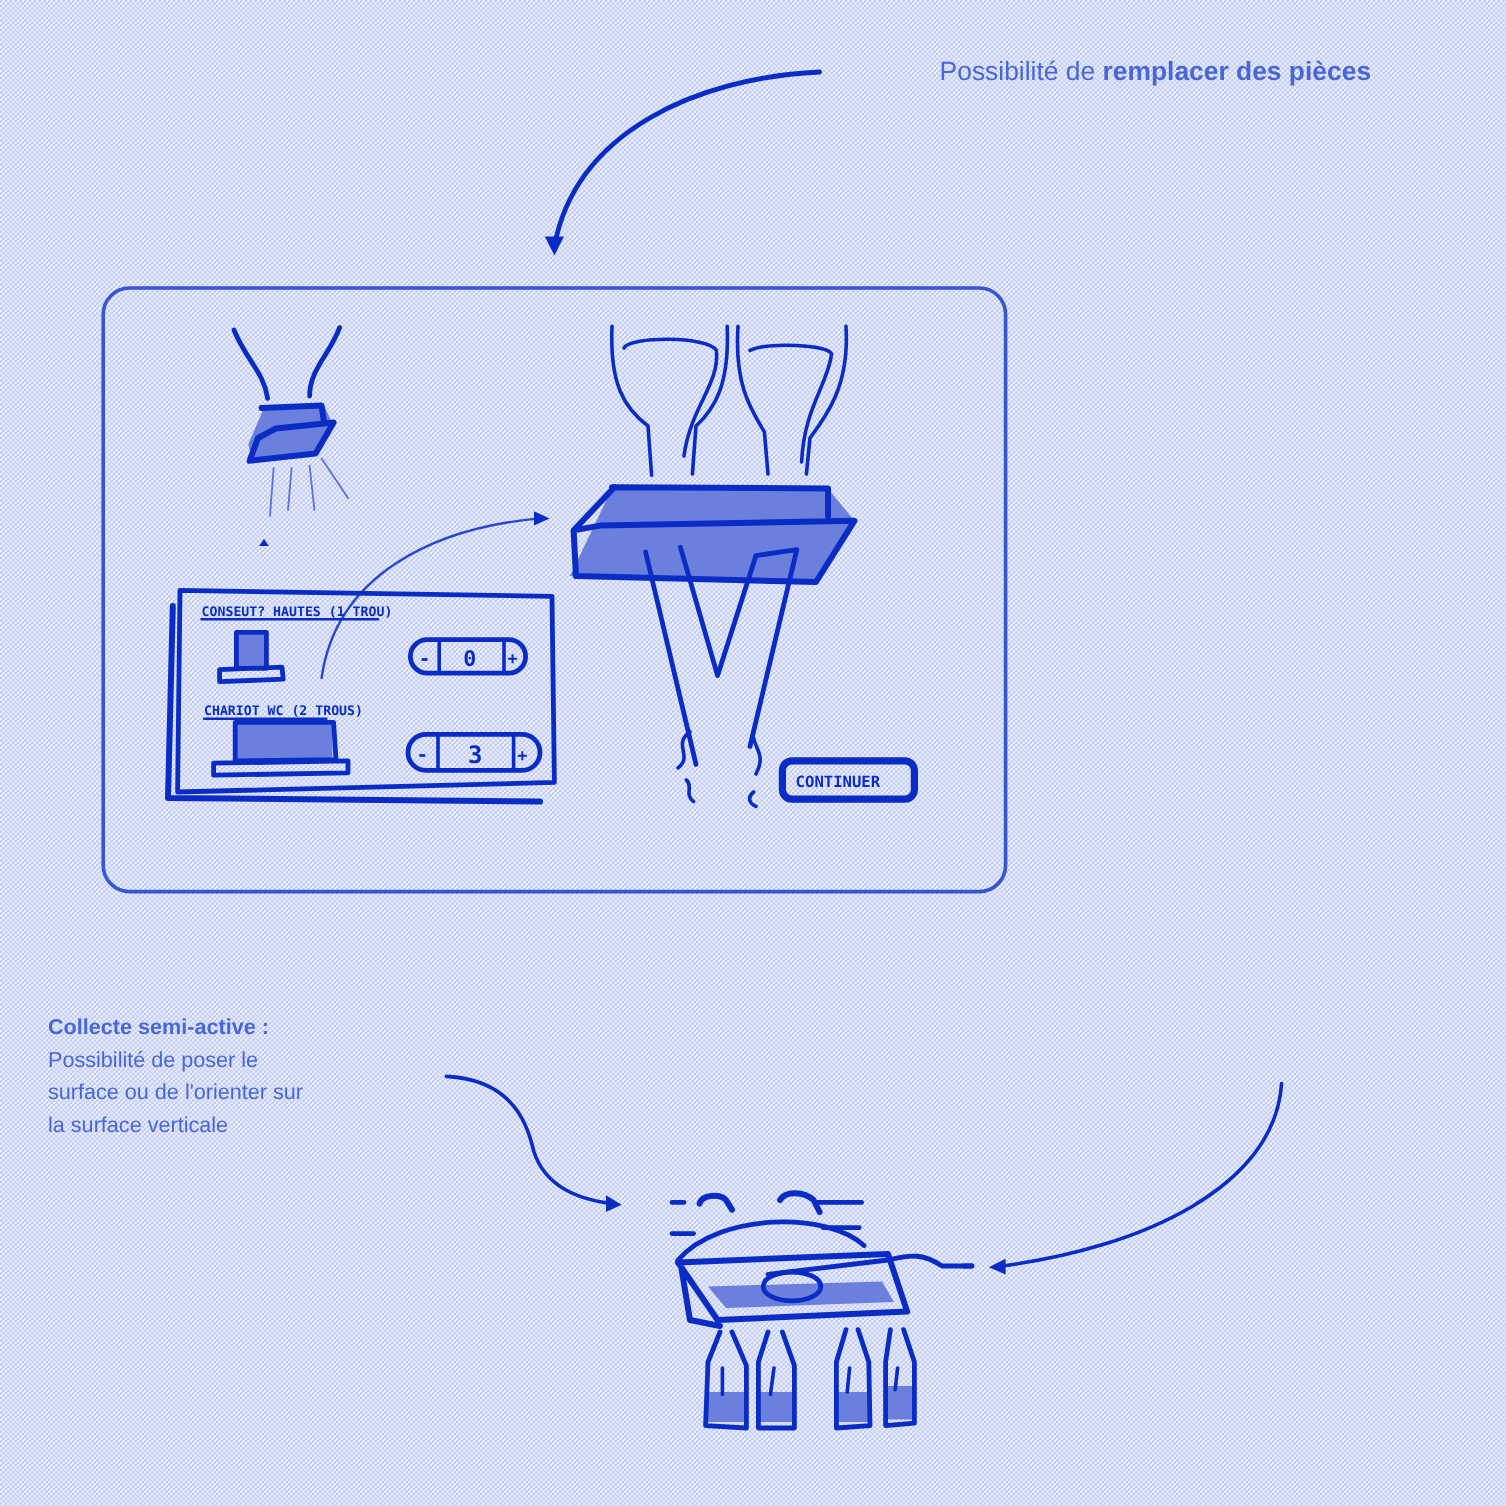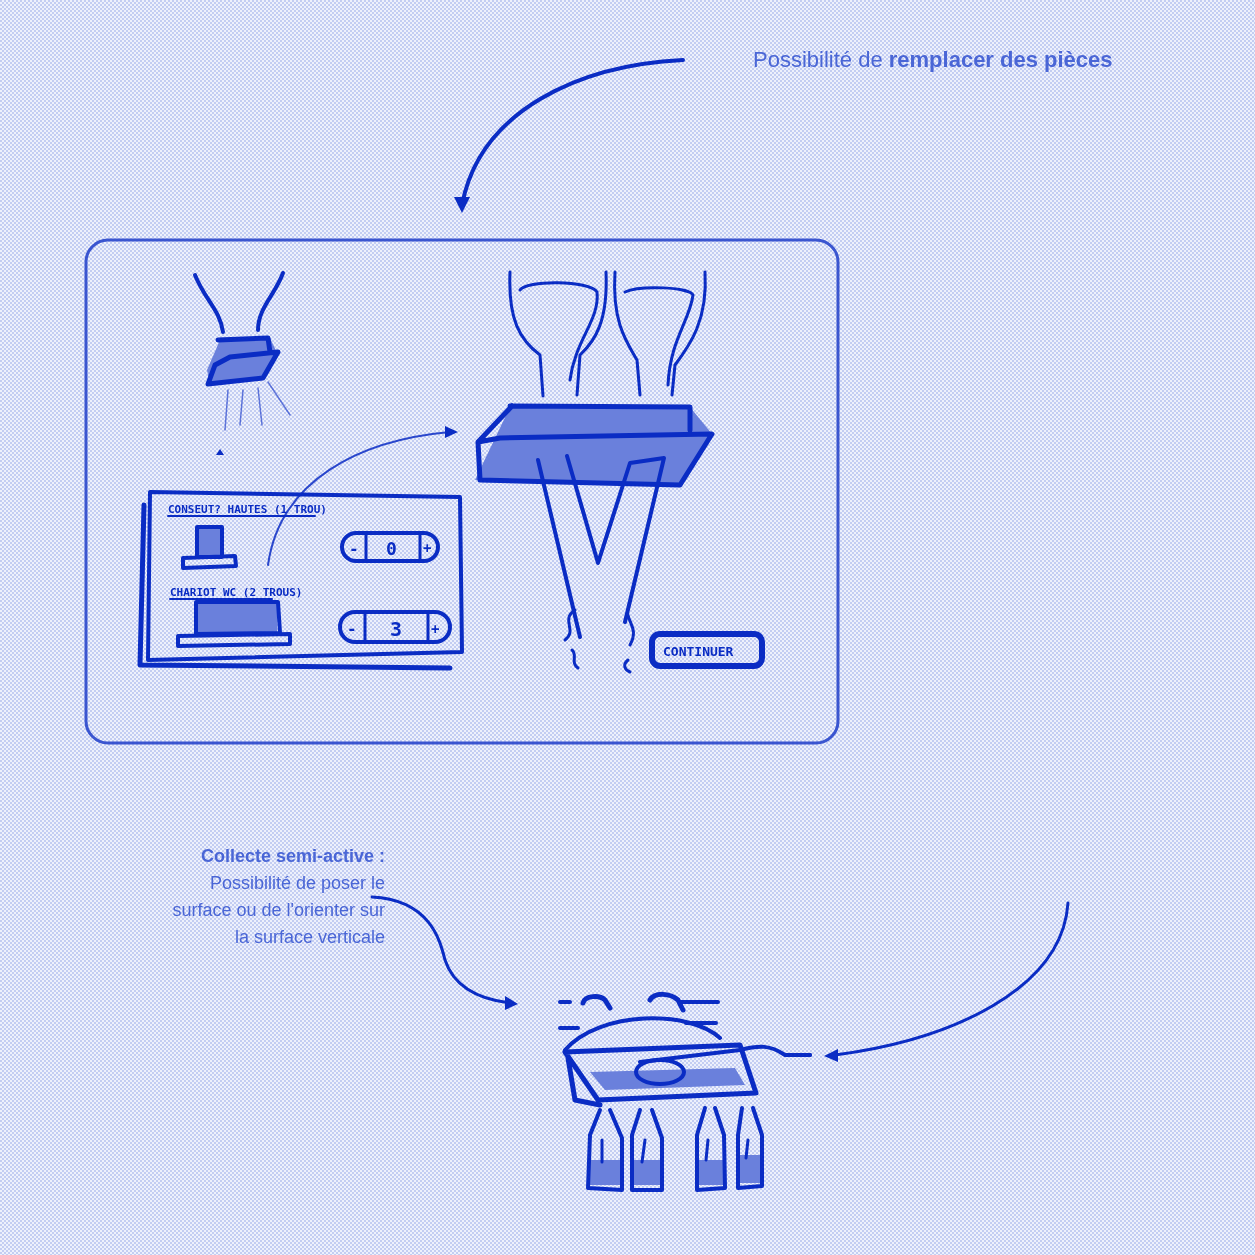--- a/index.html
+++ b/index.html
@@ -8,24 +8,24 @@
     background-color: #c3cdf2;
     background-image:
       linear-gradient(45deg, #eef1fc 25%, transparent 25%, transparent 75%, #eef1fc 75%),
       linear-gradient(45deg, #eef1fc 25%, transparent 25%, transparent 75%, #eef1fc 75%);
     background-size: 4px 4px;
     background-position: 0 0, 2px 2px;
     font-family: "Liberation Sans", sans-serif;
   }
   .annot {
     position: absolute; color: #4a66d6; font-size: 18px; line-height: 27px;
-    text-align: right; font-weight: normal;
+    text-align: left; font-weight: normal;
   }
   .annot b { font-weight: bold; }
-  #a-top { left: 753px; top: 46px; font-size: 22px; text-align: center; white-space: nowrap; }
+  #a-top { left: 783px; top: 46px; font-size: 22px; text-align: center; white-space: nowrap; }
   #a-left { left: 40px; top: 843px; width: 345px; }
   #a-right { left: 950px; top: 840px; width: 236px; }
   svg.layer { position: absolute; left: 0; top: 0; }
   .ink { stroke: #0a2cc4; fill: none; stroke-linecap: round; stroke-linejoin: round; }
   .fill-ink { fill: #0a2cc4; }
   .fill-shade { fill: #6a80dc; }
   .hand { font-family: "DejaVu Sans Mono", monospace; font-weight: bold; fill: #0a2cc4; }
 </style>
 </head>
 <body>

